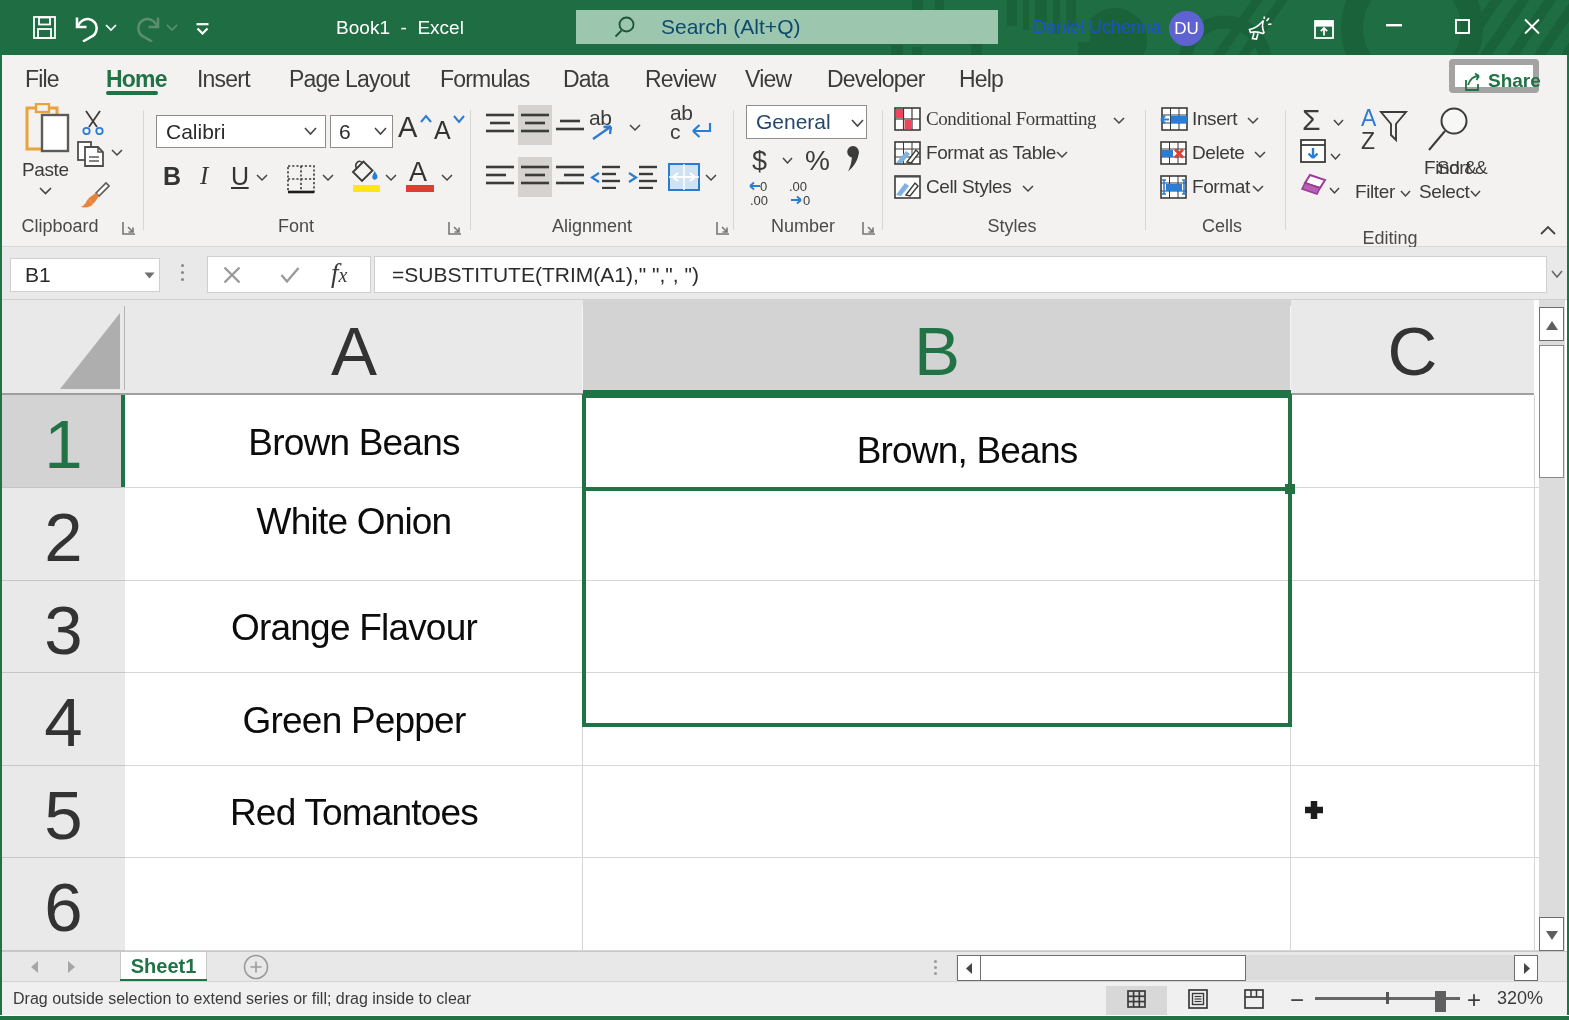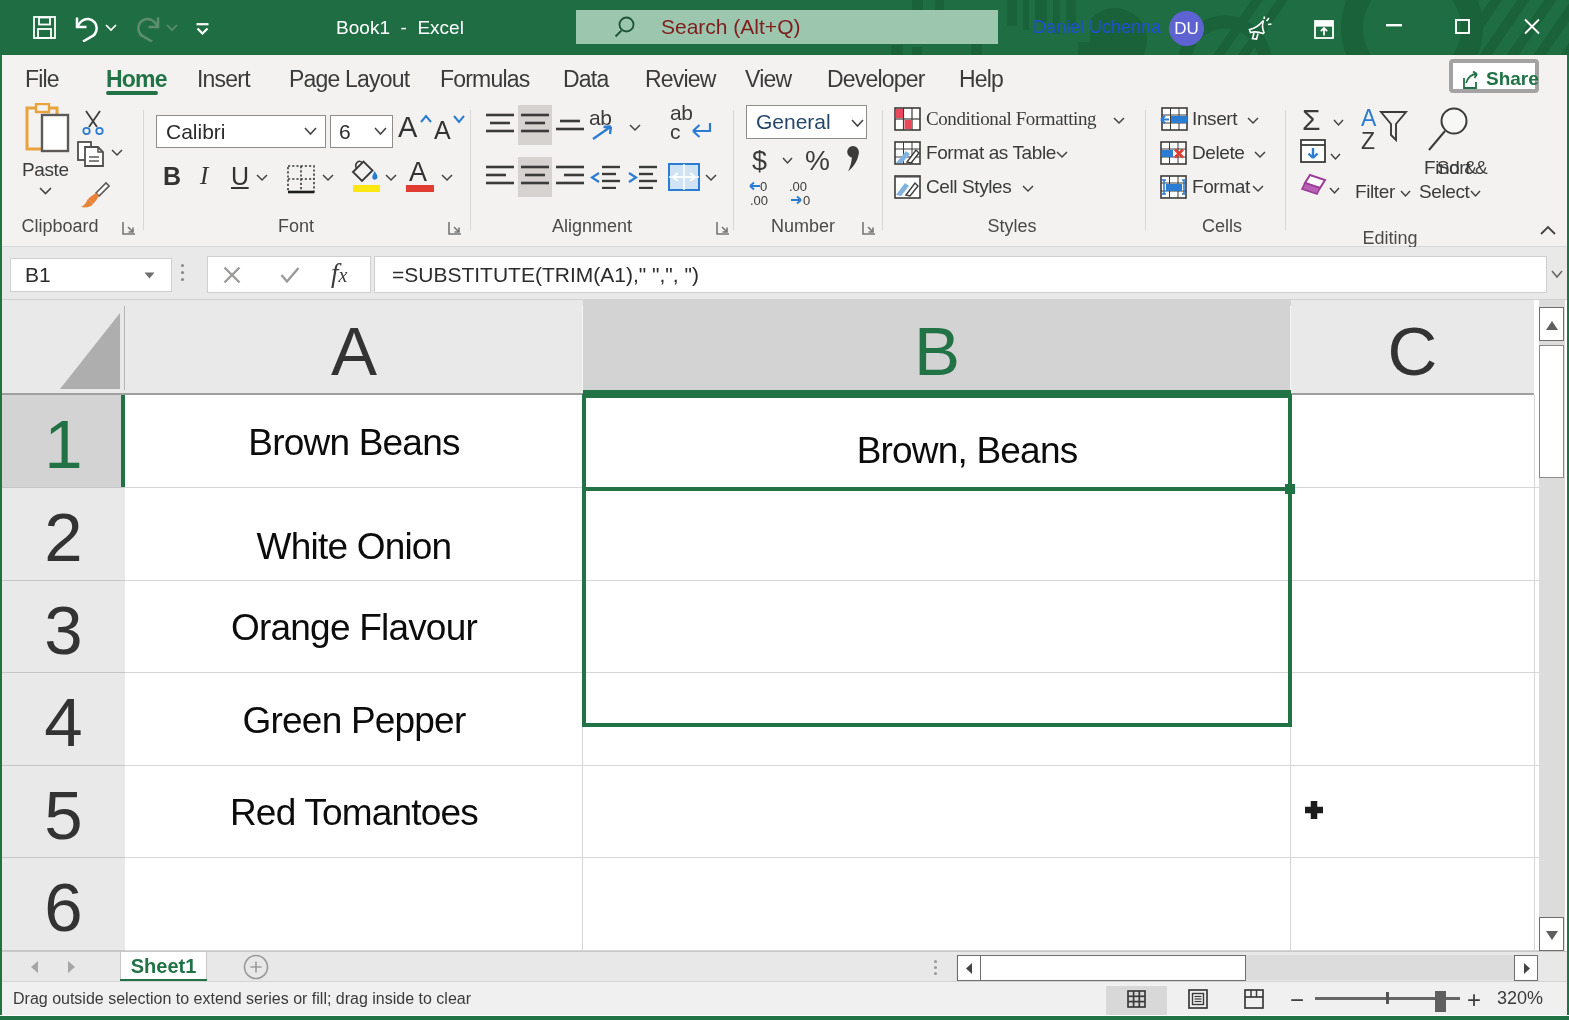--- a/index.html
+++ b/index.html
@@ -107,21 +107,21 @@
       <path d="M0.5 1.2 L12.5 1.2" stroke="#fff" stroke-width="2.2"></path>
       <path d="M1.5 5.5 L6.5 10.5 L11.5 5.5" fill="none" stroke="#fff" stroke-width="2.2"></path>
     </svg>
   </div>
   <div class="abs" id="title-text">Book1&nbsp;&nbsp;-&nbsp;&nbsp;Excel</div>
   <div class="abs" id="searchbox">
     <svg class="abs" style="left:38px;top:6px" width="22" height="22" viewBox="0 0 22 22">
       <circle cx="12.5" cy="8.5" r="7" fill="none" stroke="#1c5435" stroke-width="1.8"></circle>
       <line x1="7.5" y1="14.5" x2="1.5" y2="20.5" stroke="#1c5435" stroke-width="1.8"></line>
     </svg>
-    <div class="abs" style="left:85px;top:0;height:34px;line-height:33px;font-size:21px;color:#7f1d1d">Search (Alt+Q)</div>
+    <div class="abs" style="left:85px;top:0;height:34px;line-height:33px;font-size:21px;color:#0c4a6e">Search (Alt+Q)</div>
   </div>
 
   <div class="abs" style="left:1033px;top:0;width:130px;height:55px;line-height:54px;color:#1d4ed8;font-size:18px;white-space:nowrap;">Daniel Uchenna</div>
   <div class="abs" style="left:1169px;top:11px;width:35px;height:35px;border-radius:50%;background:#5f63d1;color:#fff;font-size:17px;text-align:center;line-height:35px;">DU</div>
   <svg class="abs" style="left:1247px;top:16px" width="25" height="24" viewBox="0 0 25 24">
     <g fill="none" stroke="#fff" stroke-width="1.6">
       <path d="M2.5 13.5 C7 12.5 11 10.5 14.5 6.5 L16.5 4.5 C15 8.5 15.2 12.5 17 16.5 L16 17.5 C11 15.5 7 15.5 3.5 16.5 Z"></path>
       <path d="M7 17 L5.5 22.5 L9.5 23 L11 17.5"></path>
       <line x1="19.5" y1="5" x2="22" y2="2"></line>
         <line x1="21" y1="8.5" x2="24.5" y2="8"></line>
@@ -148,21 +148,21 @@
     <div class="tab" style="left:106px;color:#217346;font-weight:bold;">Home</div>
     <div class="abs" style="left:106px;top:36px;width:52px;height:4px;background:#217346;border-radius:2px"></div>
     <div class="tab" style="left:197px">Insert</div>
     <div class="tab" style="left:289px">Page Layout</div>
     <div class="tab" style="left:440px">Formulas</div>
     <div class="tab" style="left:563px">Data</div>
     <div class="tab" style="left:645px">Review</div>
     <div class="tab" style="left:745px">View</div>
     <div class="tab" style="left:827px">Developer</div>
     <div class="tab" style="left:959px">Help</div>
-    <div class="abs" style="left:1449px;top:4px;width:90px;height:34px;background:#fff;border:4px solid #a3a3a3;border-radius:4px;padding-left:24px;">
+    <div class="abs" style="left:1449px;top:4px;width:90px;height:34px;background:#fff;border:6px solid #a3a3a3;border-radius:4px;padding-left:24px;">
       <svg class="abs" style="left:9px;top:7px" width="20" height="20" viewBox="0 0 20 20">
         <path d="M2 8 L2 18 L14 18 L14 12" fill="none" stroke="#217346" stroke-width="1.8"></path>
         <path d="M4 13 C6 7 10 4 15 4 M15 4 L11 1.5 M15 4 L12.5 8" fill="none" stroke="#217346" stroke-width="1.8"></path>
       </svg>
       <div class="abs" style="left:33px;top:0;height:32px;line-height:32px;font-size:19px;font-weight:bold;color:#217346">Share</div>
     </div>
   </div>
   <div class="abs" id="ribbon">
 
     <svg class="abs" style="left:25px;top:6px" width="46" height="52" viewBox="0 0 46 52">
@@ -494,21 +494,21 @@
     <div class="rtxt" style="left:1419px;top:84px;">Select</div>
     <svg class="abs" style="left:1470px;top:93px" width="11" height="8" viewBox="0 0 11 8">
         <path d="M1 1 L5.5 6 L10 1" fill="none" stroke="#444" stroke-width="1.5"></path>
       </svg>
     <div class="glabel" style="left:1290px;margin-top:12px;">Editing</div>
     <svg class="abs" style="left:1540px;top:128px" width="16" height="10" viewBox="0 0 16 10">
         <path d="M1 9 L8 2 L15 9" fill="none" stroke="#444" stroke-width="1.8"></path>
       </svg>
   </div>
   <div class="abs" id="fbar">
-    <div class="fbox" style="left:10px;top:11px;width:162px;height:34px;text-decoration:underline;">
+    <div class="fbox" style="left:10px;top:11px;width:150px;height:34px;text-decoration:underline;">
       <div class="abs" style="left:14px;top:0;height:32px;line-height:32px;font-size:21px;color:#2b2b2b">B1</div>
       <svg class="abs" style="left:133px;top:13px" width="11" height="8" viewBox="0 0 11 8">
           <path d="M0.5 0.5 L5.5 6.5 L10.5 0.5" fill="#6f6e6d"></path>
         </svg>
     </div>
     <div class="abs" style="left:181px;top:17px;width:3px;height:3px;background:#8a8886;border-radius:50%;box-shadow:0 7px 0 #8a8886, 0 14px 0 #8a8886;"></div>
     <div class="fbox" style="left:207px;top:9px;width:164px;height:37px;">
       <svg class="abs" style="left:15px;top:9px" width="18" height="18" viewBox="0 0 18 18">
           <path d="M1.5 1.5 L16.5 16.5 M16.5 1.5 L1.5 16.5" stroke="#9b9a99" stroke-width="2.4" fill="none"></path>
         </svg>
@@ -560,21 +560,21 @@
     <div class="gridline" style="left:123px;top:280px;width:1416px;height:1px"></div>
     <div class="gridline" style="left:123px;top:372px;width:1416px;height:1px"></div>
     <div class="gridline" style="left:123px;top:465px;width:1416px;height:1px"></div>
     <div class="gridline" style="left:123px;top:557px;width:1416px;height:1px"></div>
     <div class="gridline" style="left:123px;top:650px;width:1416px;height:1px"></div>
     <div class="gridline" style="left:580px;top:95px;width:1px;height:555px"></div>
     <div class="gridline" style="left:1288px;top:95px;width:1px;height:555px"></div>
     <div class="gridline" style="left:1532px;top:95px;width:1px;height:555px"></div>
 
     <div class="celltxt" style="left:123px;top:122px;width:458px;">Brown Beans</div>
-    <div class="celltxt" style="left:123px;top:226px;width:458px;text-align:center;">White Onion</div>
+    <div class="celltxt" style="left:123px;top:201px;width:458px;text-align:center;">White Onion</div>
     <div class="celltxt" style="left:123px;top:307px;width:458px;">Orange Flavour</div>
     <div class="celltxt" style="left:123px;top:400px;width:458px;">Green Pepper</div>
     <div class="celltxt" style="left:123px;top:492px;width:458px;">Red Tomantoes</div>
     <div class="celltxt" style="left:581px;top:130px;width:768px;">Brown, Beans</div>
 
     <div class="abs" style="left:580px;top:94px;width:710px;height:333px;border:4px solid #217346;"></div>
     <div class="abs" style="left:583px;top:187px;width:705px;height:4px;background:#217346;"></div>
     <div class="abs" style="left:1283px;top:184px;width:10px;height:10px;background:#217346;"></div>
 
     <svg class="abs" style="left:1302px;top:500px" width="20" height="20" viewBox="0 0 20 20">

